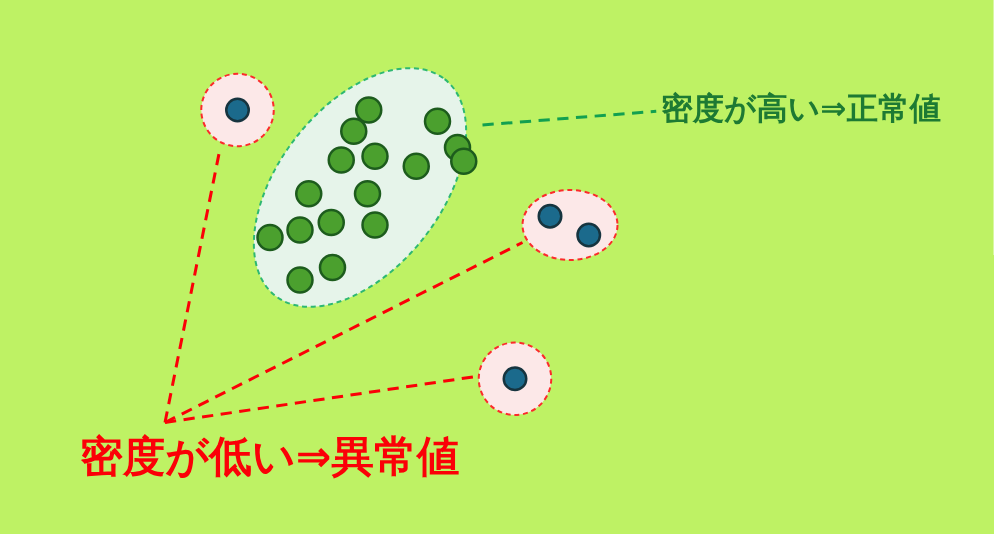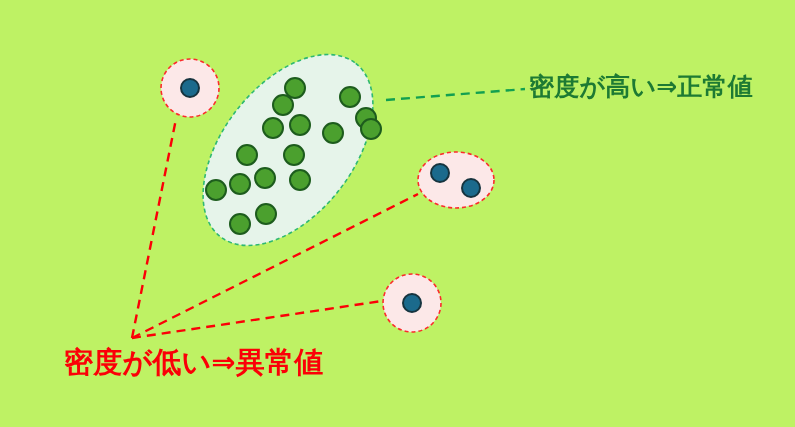--- a/index.html
+++ b/index.html
@@ -32,21 +32,21 @@
   }
   #normal-label {
     left: 529px;
     top: 70px;
     font-size: 25px;
     color: #1d7a33;
   }
   #anomaly-label {
     left: 64px;
     top: 343px;
-    font-size: 29px;
+    font-size: 34px;
     color: #fb0007;
   }
 </style>
 </head>
 <body>
 
 <div id="canvas">
 
   <svg id="figure-svg" viewBox="0 0 795 427">
     <g id="regions-layer">

